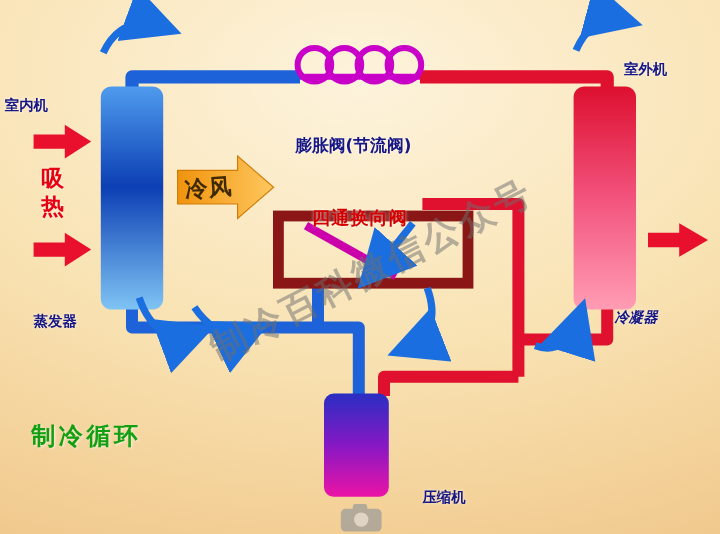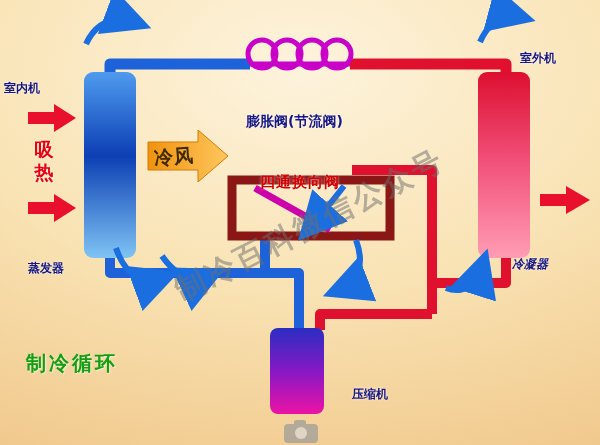--- a/index.html
+++ b/index.html
@@ -114,18 +114,18 @@
 
   <div class="lbl navy exp-lbl" style="left:246px;top:90px;">膨胀阀(节流阀)</div>
 
   <div class="lbl valve-lbl" style="left:260px;top:134px;">四通换向阀</div>
 
   <div class="lbl navy" style="left:520px;top:50px;">室外机</div>
 
 
   <div class="lbl navy" style="left:512px;top:256px;font-style:italic;">冷凝器</div>
 
-  <div class="lbl navy" style="left:352px;top:386px;">压缩机</div>
+  <div class="lbl navy" style="left:352px;top:406px;">压缩机</div>
 
   <div class="lbl title-green" style="left:26px;top:350px;">制冷循环</div>
 
   <div class="watermark">制冷百科微信公众号</div>
 </div>
 
 </body></html>

